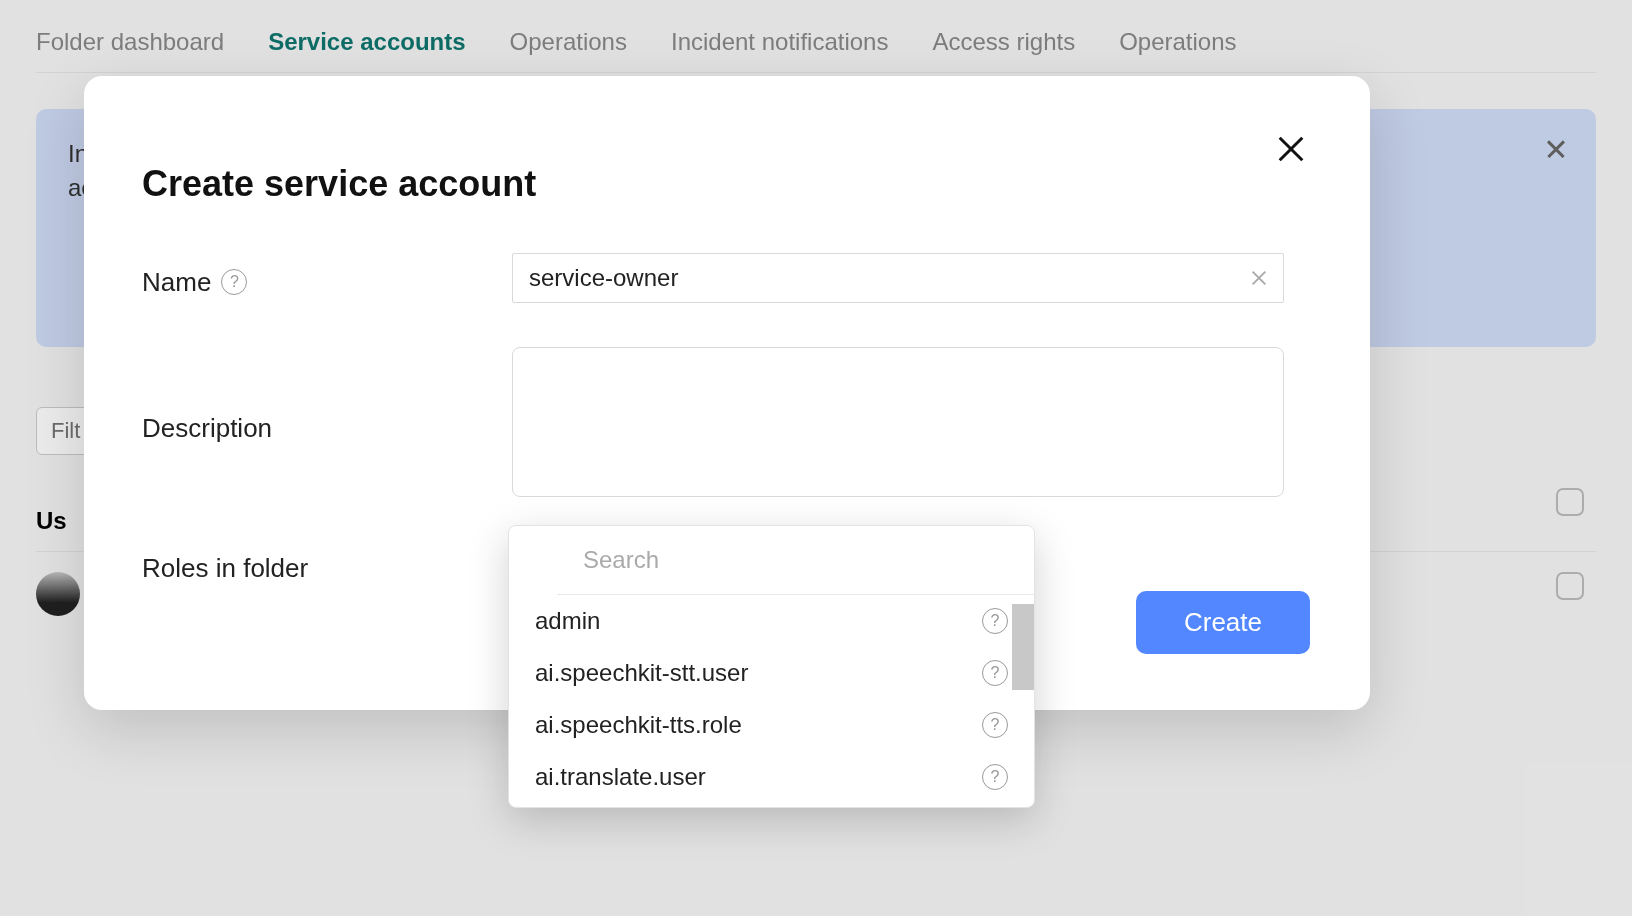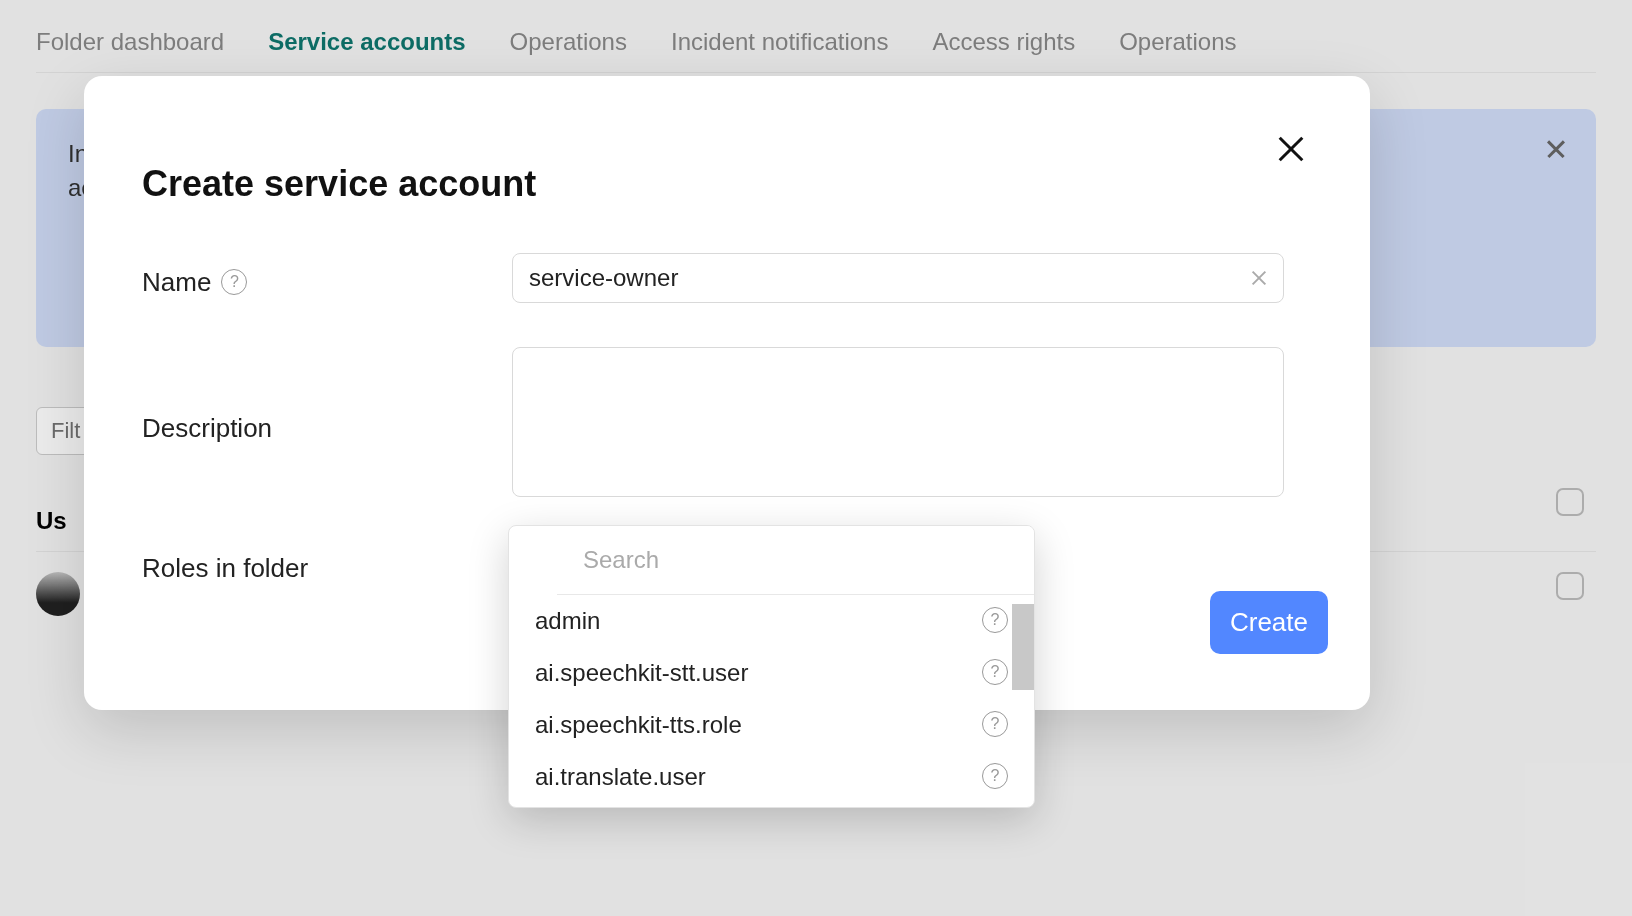--- a/index.html
+++ b/index.html
@@ -179,21 +179,21 @@
     font-size: 16px;
     color: #999;
   }
   .form-control {
     flex: 1;
   }
   .text-input {
     width: 772px;
     height: 50px;
     border: 1px solid #d9d9d9;
-    border-radius: 8px;
+    border-radius: 2px;
     padding: 0 44px 0 16px;
     font-size: 24px;
     color: #222;
     position: relative;
   }
   .input-wrap { position: relative; width: 772px; }
   .clear-x {
     position: absolute;
     right: 14px;
     top: 50%;
@@ -246,27 +246,27 @@
     background: #111;
     left: 50%;
     top: 50%;
     transform: translate(-50%,-50%);
   }
   .plus-icon::before { width: 20px; height: 2.5px; }
   .plus-icon::after { width: 2.5px; height: 20px; }
 
   .create-btn {
     position: absolute;
-    right: 42px;
+    right: 60px;
     bottom: 56px;
     background: #5287ff;
     color: #fff;
     border: none;
     border-radius: 10px;
-    padding: 16px 20px;
+    padding: 16px 48px;
     font-size: 26px;
     cursor: pointer;
   }
 
   .dropdown {
     position: absolute;
     left: 508px;
     top: 525px;
     width: 527px;
     background: #fff;
@@ -284,20 +284,21 @@
     font-size: 24px;
     outline: none;
     margin-left: 48px;
   }
   .dropdown-search::placeholder { color: #aaa; }
   .dropdown-list {
     position: relative;
   }
   .dropdown-item {
     display: flex;
+    align-items: center;
     justify-content: space-between;
     padding: 12px 26px;
     font-size: 24px;
     color: #222;
     cursor: pointer;
   }
   .dropdown-scroll {
     position: absolute;
     left: 1012px;
     top: 604px;

